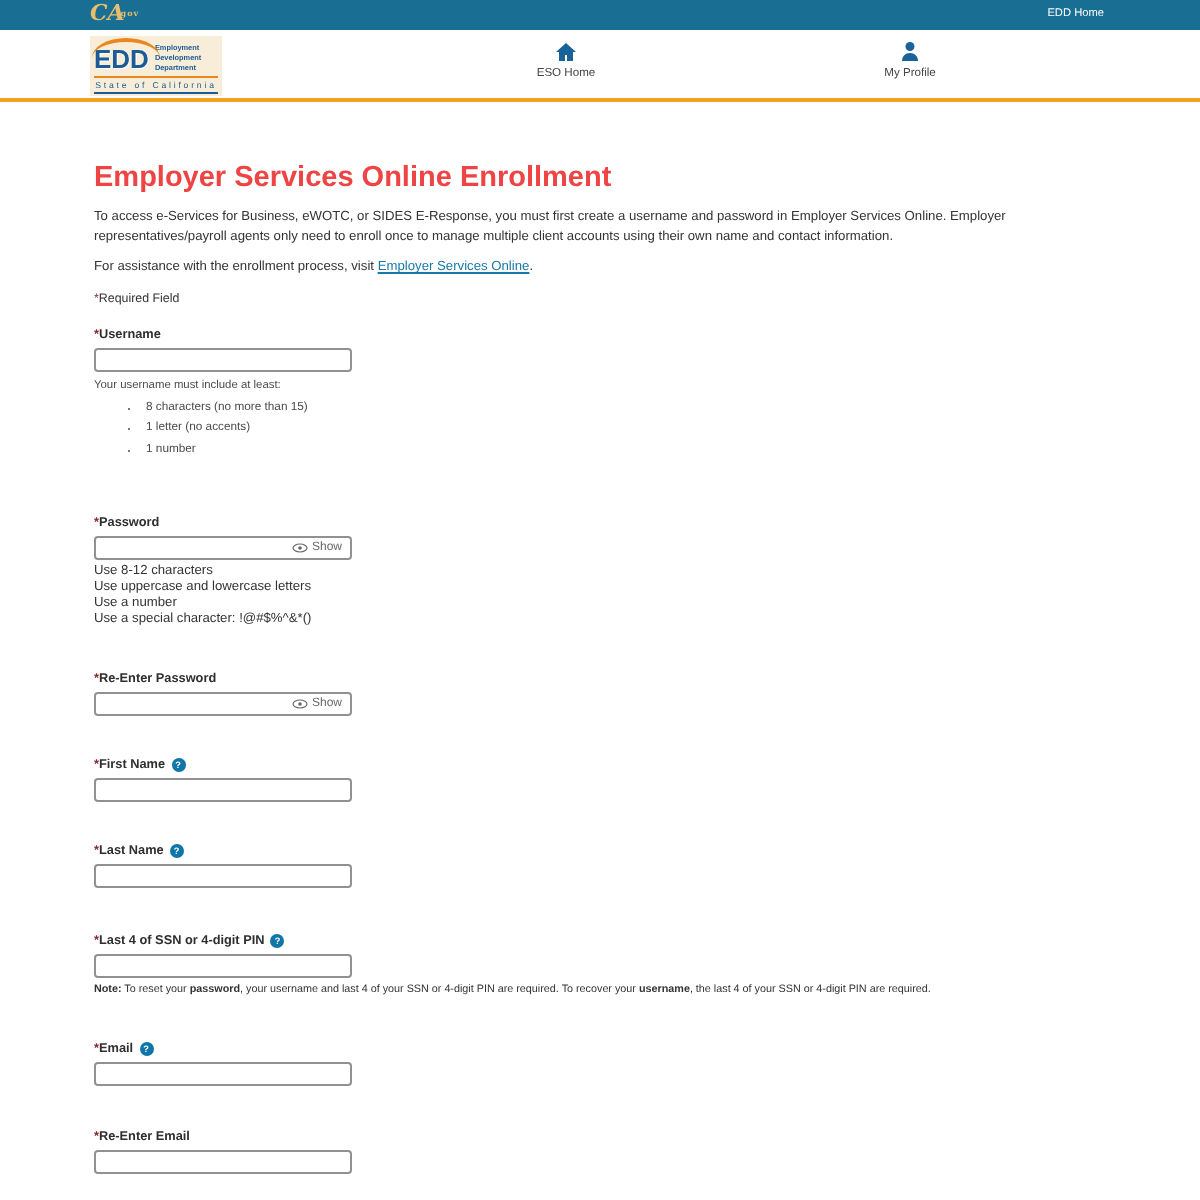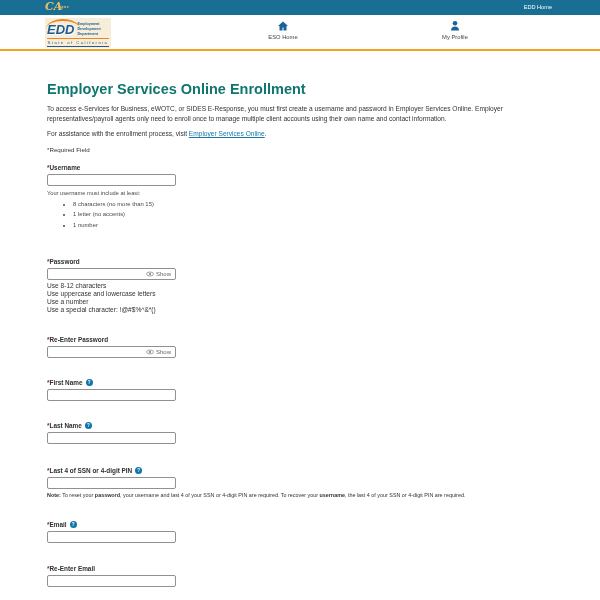--- a/index.html
+++ b/index.html
@@ -32,21 +32,21 @@
     position:relative; height:36px; background:#ffffff;
     border-bottom:2.5px solid #F5A11C;
   }
   .edd-logo {
     position:absolute; left:45px; top:3px; width:66px;
     background:#F8EDD8; padding:1px 2px 1px 2px; cursor:pointer;
   }
   .edd-logo-top { display:flex; align-items:flex-start; }
   .edd-word {
     position:relative; font-size:13px; line-height:13px; font-weight:bold;
-    font-style:italic; color:#1B5C96; margin-top:4px;
+    color:#1B5C96; margin-top:4px;
     text-shadow:0.5px 0.5px 0 #fff;
   }
   .edd-arc {
     position:absolute; top:-4px; left:-1px; width:34px; height:10px;
     border-top:2px solid #E8881E; border-radius:50% 50% 0 0 / 100% 100% 0 0;
   }
   .edd-lines {
     font-size:3.7px; line-height:4.8px; font-weight:bold; color:#1B5C96;
     margin-left:3px; margin-top:3px; white-space:nowrap;
   }
@@ -58,21 +58,21 @@
   .nav-item {
     position:absolute; top:5px; width:70px; text-align:center;
     font-size:5.8px; color:#444; cursor:pointer;
   }
   .nav-eso { left:248px; }
   .nav-profile { left:420px; }
   .nav-icon { display:block; margin:0 auto 2px auto; width:12px; height:12px; }
   
   .main { padding:0 45px 0 47px; }
   .page-title {
-    margin-top:30px; font-size:14.5px; font-weight:bold; color:#0f766e;
+    margin-top:30px; font-size:14.5px; font-weight:bold; color:#ef4444;
   }
   .intro {
     margin-top:7px; font-size:6.6px; line-height:9.5px; color:#333; max-width:508px;
   }
   .assist { margin-top:7px; font-size:6.6px; color:#333; }
   .text-link { color:#1779A8; text-decoration:underline; cursor:pointer; }
   .required-note { margin-top:9px; font-size:6.2px; color:#333; font-weight:normal; }
   .req { color:#8A2A2B; }
   .field-label {
     display:flex; align-items:center; gap:3px;

